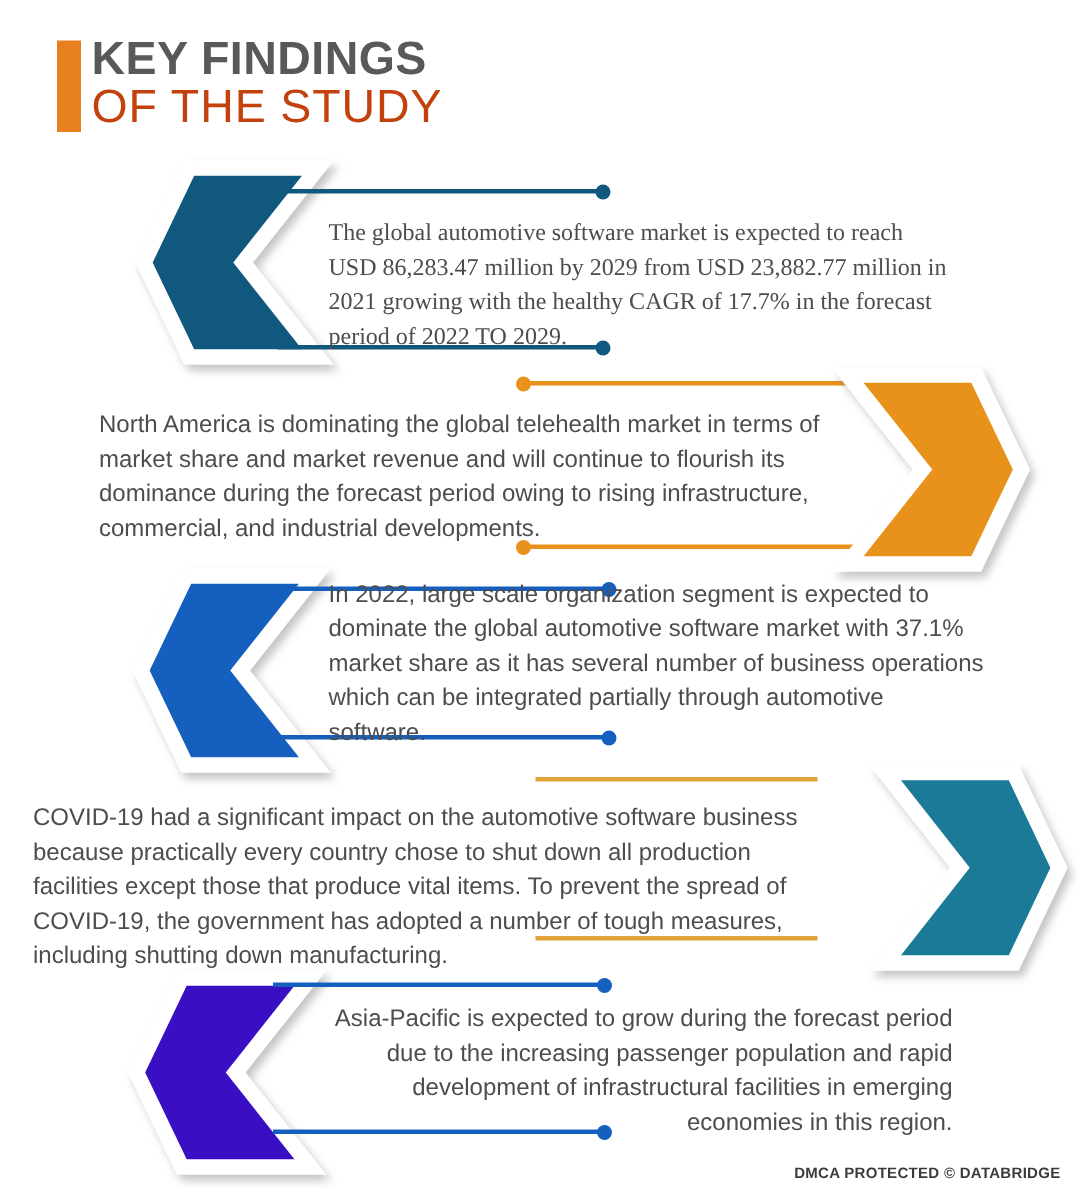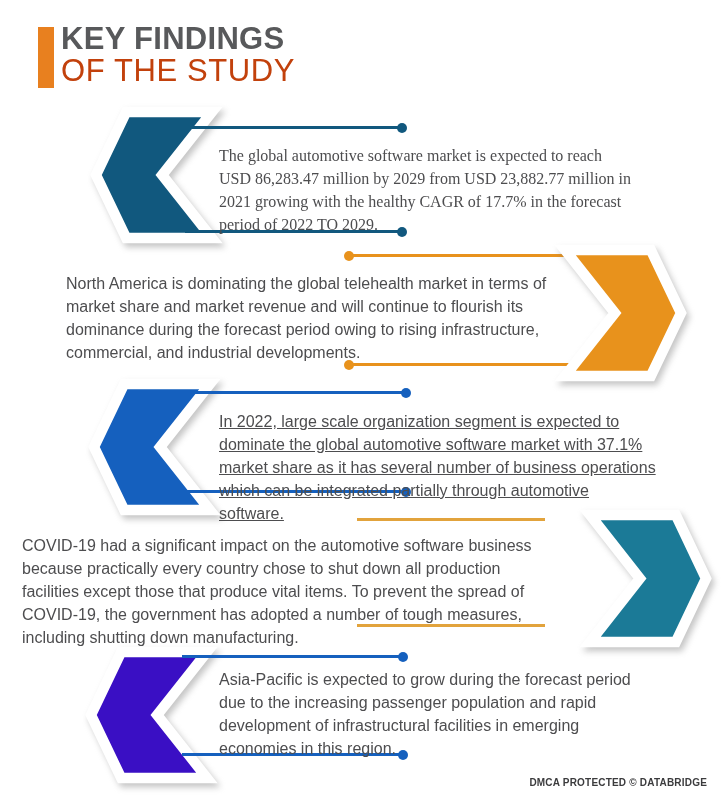--- a/index.html
+++ b/index.html
@@ -33,31 +33,31 @@
   .f1-text  { left:219px; top:144px; width:412px;font-family:Liberation Serif, serif; }
 
   .f2-line-top { left:350px; top:254px; width:262px; }
   .f2-line-bot { left:350px; top:363px; width:262px; }
   .f2-arrow { left:565px; top:250px; z-index:3; }
   .f2-text  { left:66px;  top:272px; width:484px; }
 
   .f3-arrow { left:94px;  top:384px; }
   .f3-line-top { left:185px; top:391px; width:220px; }
   .f3-line-bot { left:185px; top:490px; width:220px; }
-  .f3-text  { left:219px; top:410px; width:437px;text-decoration:underline; }
+  .f3-text  { left:219px; top:385px; width:437px; }
 
   .f4-line-top { left:357px; top:518px; width:188px; }
   .f4-line-bot { left:357px; top:624px; width:188px; }
   .f4-arrow { left:590px; top:515px; z-index:3; }
   .f4-text  { left:22px;  top:534px; width:536px; }
 
   .f5-arrow { left:91px;  top:652px; }
   .f5-line-top { left:182px; top:655px; width:220px; }
   .f5-line-bot { left:182px; top:753px; width:220px; }
-  .f5-text  { left:219px; top:668px; width:416px; }
+  .f5-text  { left:219px; top:668px; width:416px;text-align:right; }
 
   .footer-note { position:absolute; right:14px; top:777px; font-size:10px; font-weight:bold; color:#3B3B3D; letter-spacing:.2px; }
 </style>
 </head>
 <body>
 
 <div class="canvas">
 
   <div class="accent-bar" style="background-color: rgb(232, 128, 31);"></div>
   <div class="title-wrap">

